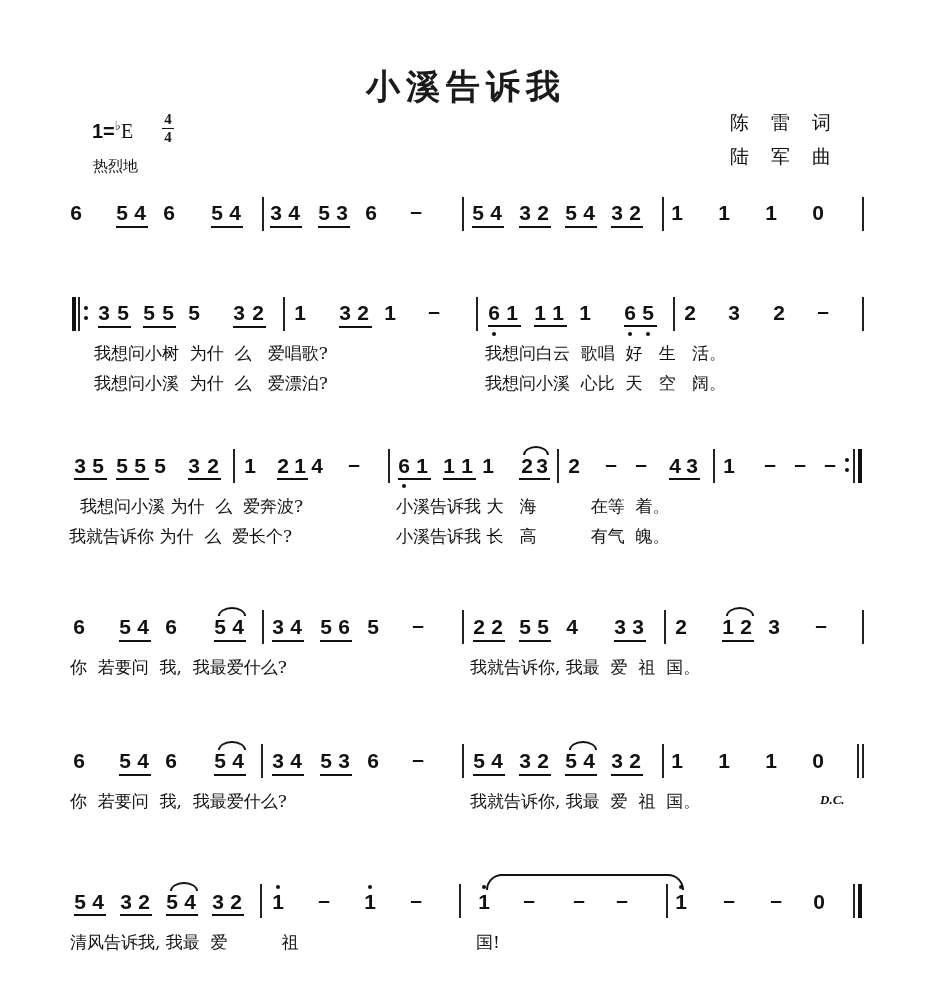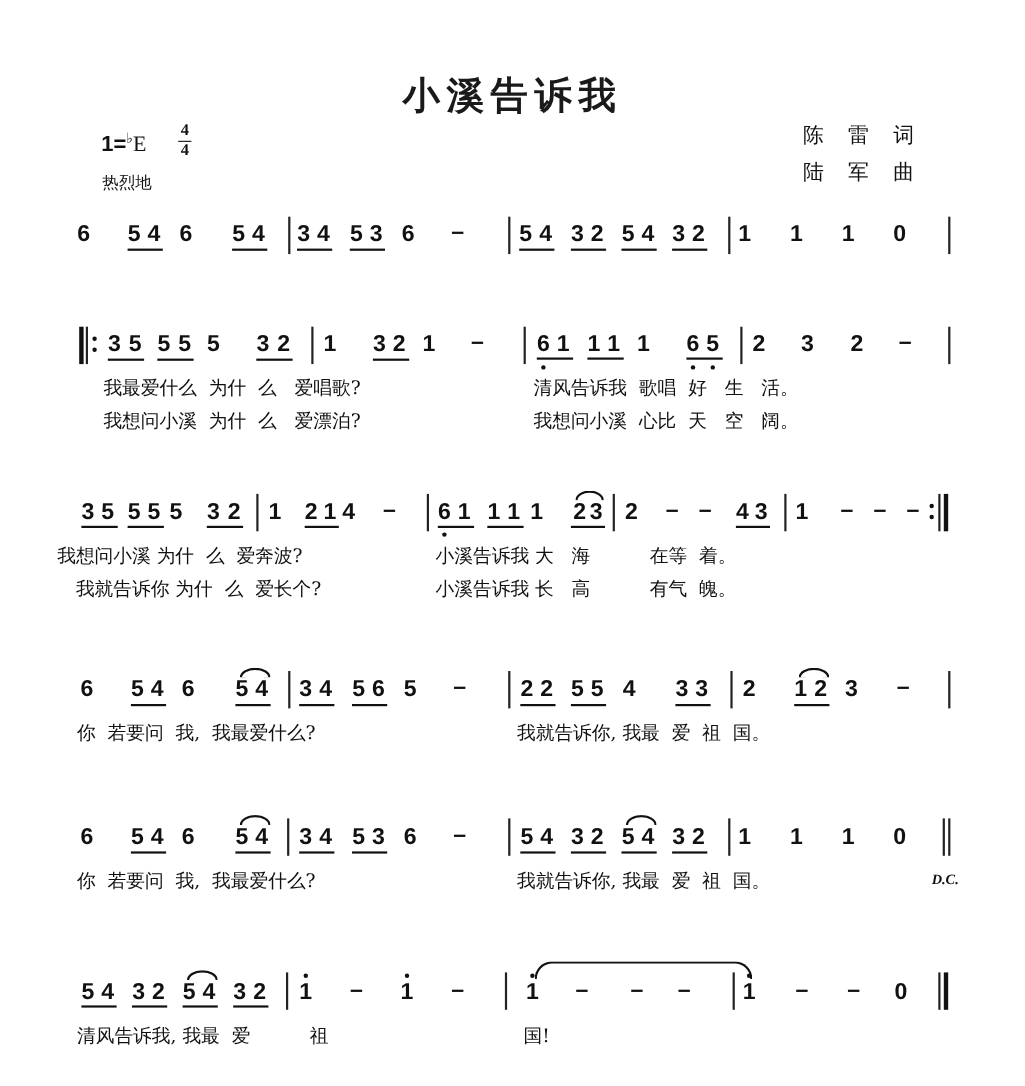--- a/index.html
+++ b/index.html
@@ -112,23 +112,23 @@
   <span class="n" style="left:640px;top:301px">5</span>
   <div class="dot" style="left:646px;top:332px"></div>
   <div class="ul" style="left:624px;top:325px;width:33px"></div>
   <div class="bar" style="left:673px;top:297px;height:34px"></div>
   <span class="n" style="left:682px;top:301px">2</span>
   <span class="n" style="left:726px;top:301px">3</span>
   <span class="n" style="left:771px;top:301px">2</span>
   <span class="n" style="left:815px;top:299px">–</span>
   <div class="bar" style="left:862px;top:297px;height:34px"></div>
 
-  <div class="lyr" style="left:94px;top:343px">我最爱什么  为什  么   爱唱歌?</div>
+  <div class="lyr" style="left:94px;top:343px">我想问小树  为什  么   爱唱歌?</div>
   <div class="lyr" style="left:94px;top:373px">我想问小溪  为什  么   爱漂泊?</div>
-  <div class="lyr" style="left:485px;top:343px">清风告诉我  歌唱  好   生   活。</div>
+  <div class="lyr" style="left:485px;top:343px">我想问白云  歌唱  好   生   活。</div>
   <div class="lyr" style="left:485px;top:373px">我想问小溪  心比  天   空   阔。</div>
 </div>
 
 <div>
   <span class="n" style="left:72px;top:454px">3</span>
   <span class="n" style="left:90px;top:454px">5</span>
   <div class="ul" style="left:74px;top:478px;width:33px"></div>
   <span class="n" style="left:114px;top:454px">5</span>
   <span class="n" style="left:132px;top:454px">5</span>
   <div class="ul" style="left:116px;top:478px;width:33px"></div>
@@ -166,21 +166,21 @@
   <div class="bar" style="left:713px;top:449px;height:34px"></div>
   <span class="n" style="left:721px;top:454px">1</span>
   <span class="n" style="left:762px;top:452px">–</span>
   <span class="n" style="left:792px;top:452px">–</span>
   <span class="n" style="left:822px;top:452px">–</span>
   <div class="dot" style="left:845px;top:458px"></div>
   <div class="dot" style="left:845px;top:468px"></div>
   <div class="bar" style="left:853px;top:449px;height:34px"></div>
   <div class="bar thick" style="left:858px;top:449px;height:34px"></div>
 
-  <div class="lyr" style="left:52px;top:496px">我想问小溪 为什  么  爱奔波?</div>
+  <div class="lyr" style="left:80px;top:496px">我想问小溪 为什  么  爱奔波?</div>
   <div class="lyr" style="left:69px;top:526px">我就告诉你 为什  么  爱长个?</div>
   <div class="lyr" style="left:396px;top:496px">小溪告诉我 大   海          在等  着。</div>
   <div class="lyr" style="left:396px;top:526px">小溪告诉我 长   高          有气  魄。</div>
 </div>
 
 <div>
   <span class="n" style="left:71px;top:615px">6</span>
   <span class="n" style="left:117px;top:615px">5</span>
   <span class="n" style="left:135px;top:615px">4</span>
   <div class="ul" style="left:119px;top:640px;width:32px"></div>
@@ -259,21 +259,21 @@
   <div class="bar" style="left:662px;top:744px;height:34px"></div>
   <span class="n" style="left:669px;top:749px">1</span>
   <span class="n" style="left:716px;top:749px">1</span>
   <span class="n" style="left:763px;top:749px">1</span>
   <span class="n" style="left:810px;top:749px">0</span>
   <div class="bar" style="left:857px;top:744px;height:34px"></div>
   <div class="bar" style="left:862px;top:744px;height:34px"></div>
 
   <div class="lyr" style="left:70px;top:791px">你  若要问  我,  我最爱什么?</div>
   <div class="lyr" style="left:470px;top:791px">我就告诉你, 我最  爱  祖  国。</div>
-  <div class="dc" style="left:847px;top:792px">D.C.</div>
+  <div class="dc" style="left:820px;top:792px">D.C.</div>
 </div>
 
 <div>
   <span class="n" style="left:72px;top:890px">5</span>
   <span class="n" style="left:90px;top:890px">4</span>
   <div class="ul" style="left:74px;top:914px;width:32px"></div>
   <span class="n" style="left:118px;top:890px">3</span>
   <span class="n" style="left:136px;top:890px">2</span>
   <div class="ul" style="left:120px;top:914px;width:32px"></div>
   <span class="n" style="left:164px;top:890px">5</span>

